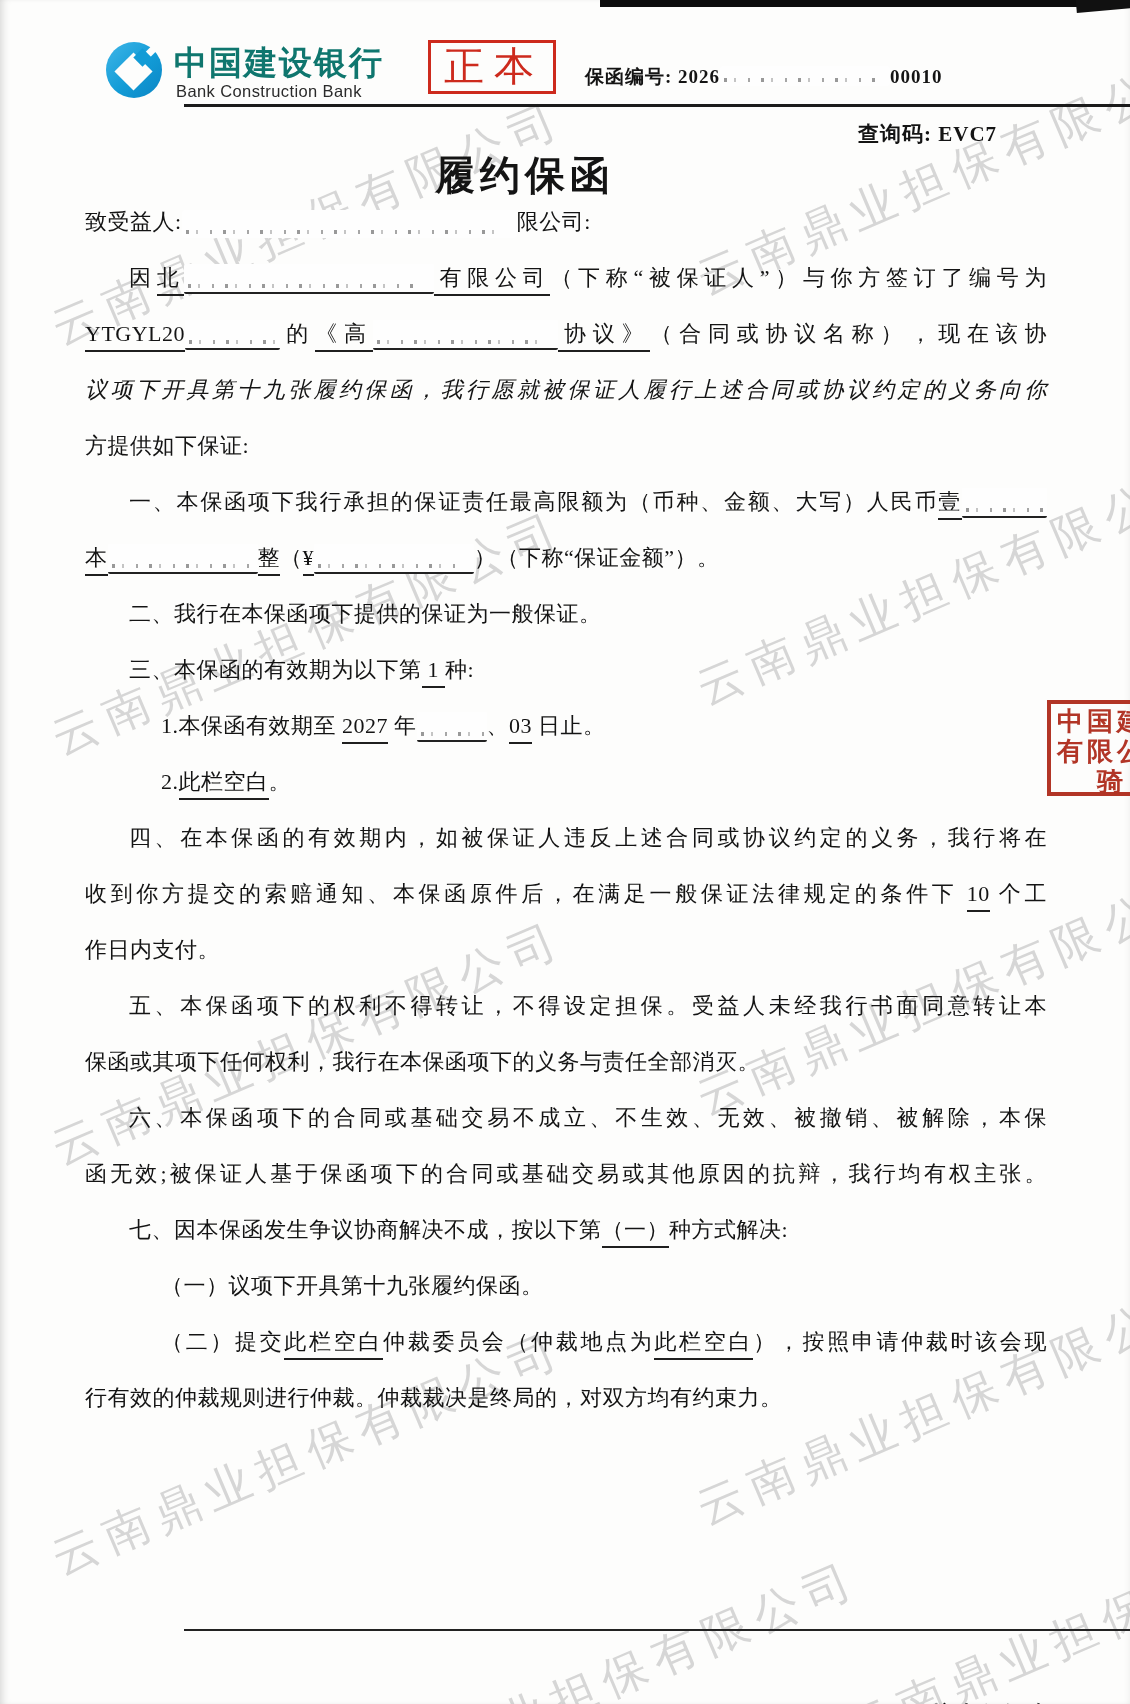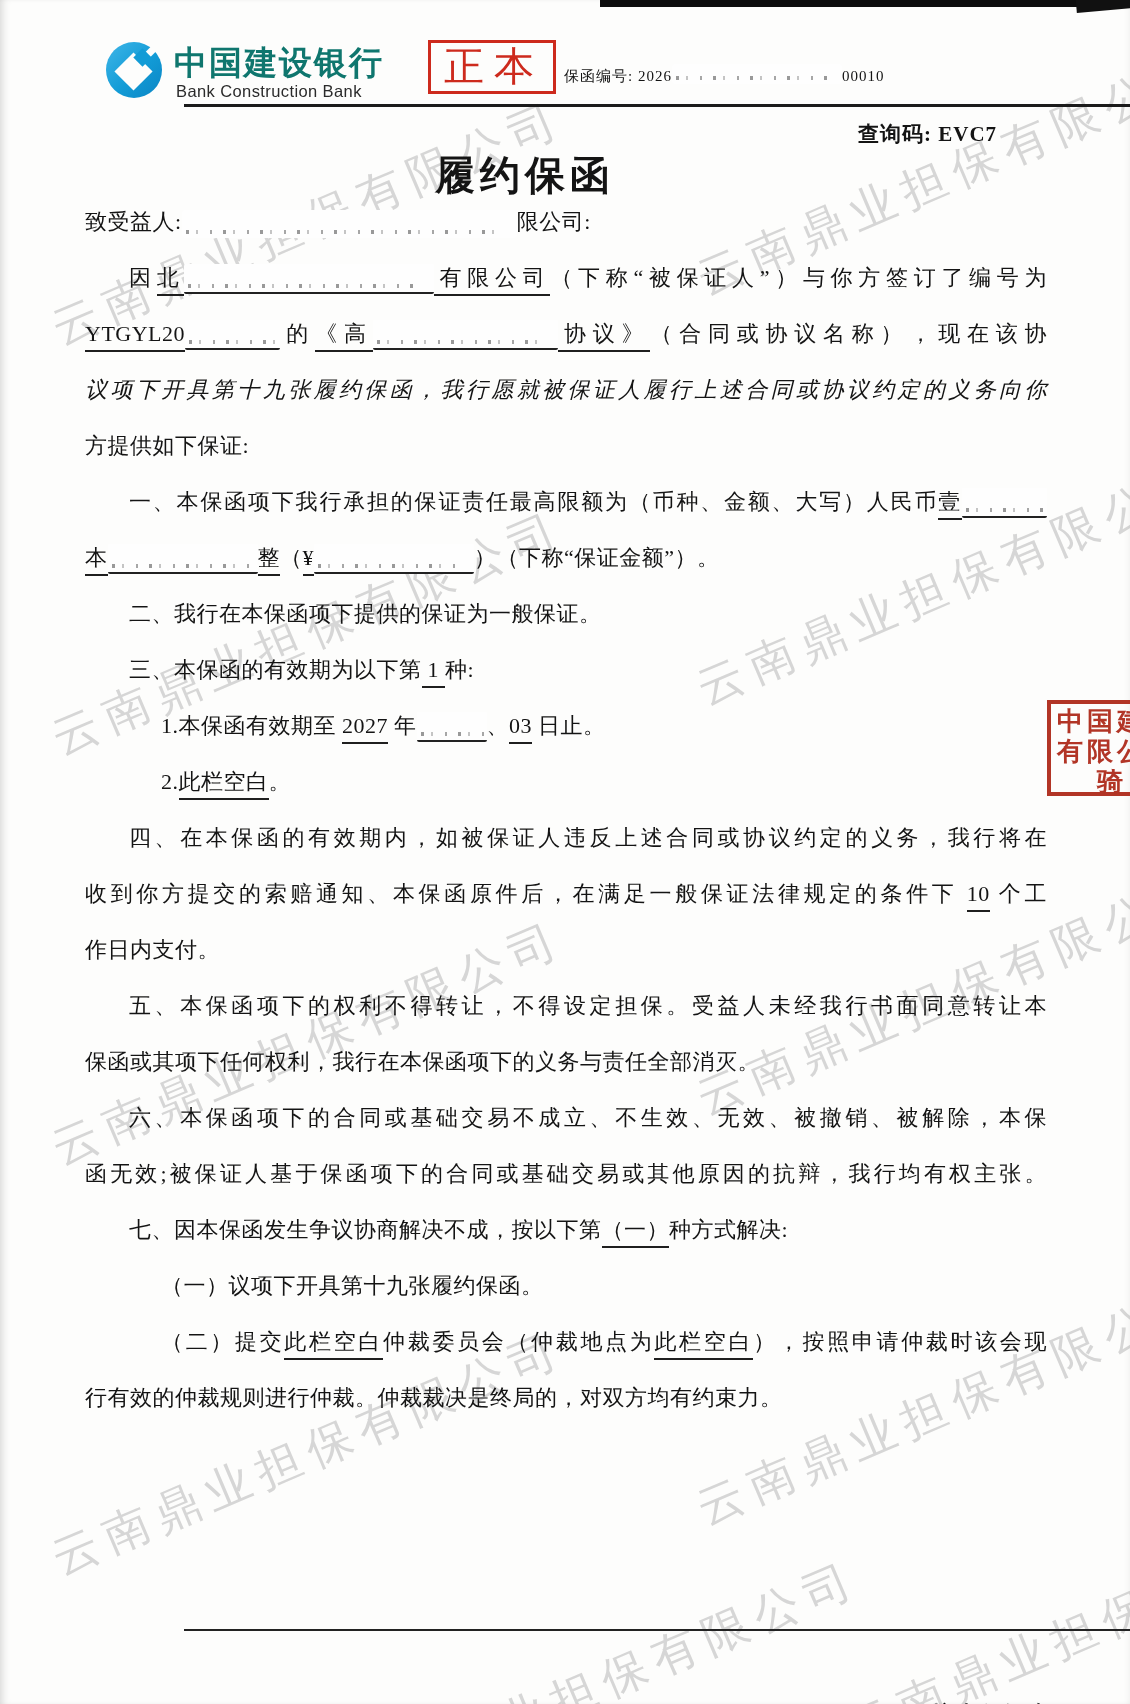--- a/index.html
+++ b/index.html
@@ -17,21 +17,21 @@
   .logo .hole{position:absolute;left:14px;top:16px;width:27px;height:27px;background:#fdfdfc;transform:rotate(45deg);}
   .logo .cut{position:absolute;left:36px;top:2px;width:7px;height:26px;background:#fdfdfc;transform:rotate(45deg);}
   .logo .chip{position:absolute;left:30px;top:9px;width:13px;height:13px;background:#129bd6;transform:rotate(45deg);}
   .bank-cn{position:absolute;left:174px;top:44px;font-family:"Liberation Sans","DejaVu Sans",sans-serif;
     font-size:33px;font-weight:700;letter-spacing:2px;color:#0f766e;line-height:38px;white-space:nowrap;}
   .bank-en{position:absolute;left:176px;top:82px;font-family:"Liberation Sans","DejaVu Sans",sans-serif;
     font-size:16.5px;color:#2b2b2b;letter-spacing:0.4px;white-space:nowrap;}
   .zhengben{position:absolute;left:428px;top:40px;width:128px;height:54px;border:3.5px solid var(--red);
     display:flex;align-items:center;justify-content:space-between;padding:0 13px;box-sizing:border-box;}
   .zhengben span{font-size:40px;font-weight:400;color:var(--red);line-height:1;}
-  .gno{position:absolute;left:564px;top:64px;font-size:15px;font-weight:400;white-space:nowrap;letter-spacing:1px;}
+  .gno{position:absolute;left:585px;top:64px;font-size:19px;font-weight:700;white-space:nowrap;letter-spacing:1px;}
   .header-rule{position:absolute;left:184px;top:104px;width:946px;height:2.5px;background:#1b1b1b;}
   .query{position:absolute;left:858px;top:120px;font-size:21px;font-weight:700;letter-spacing:1px;white-space:nowrap;}
   
   .doc-title{position:absolute;left:85px;top:148px;width:880px;text-align:center;
     font-size:40px;font-weight:700;letter-spacing:5px;line-height:56px;}
   
   .body-text{position:absolute;left:85px;top:194px;width:962px;font-size:22px;letter-spacing:0.5px;}
   .line{height:56px;line-height:56px;white-space:nowrap;}
   .line.fill{white-space:normal;text-align:justify;text-align-last:justify;}
   .u{border-bottom:2px solid #1f1f1f;padding-bottom:4px;}

